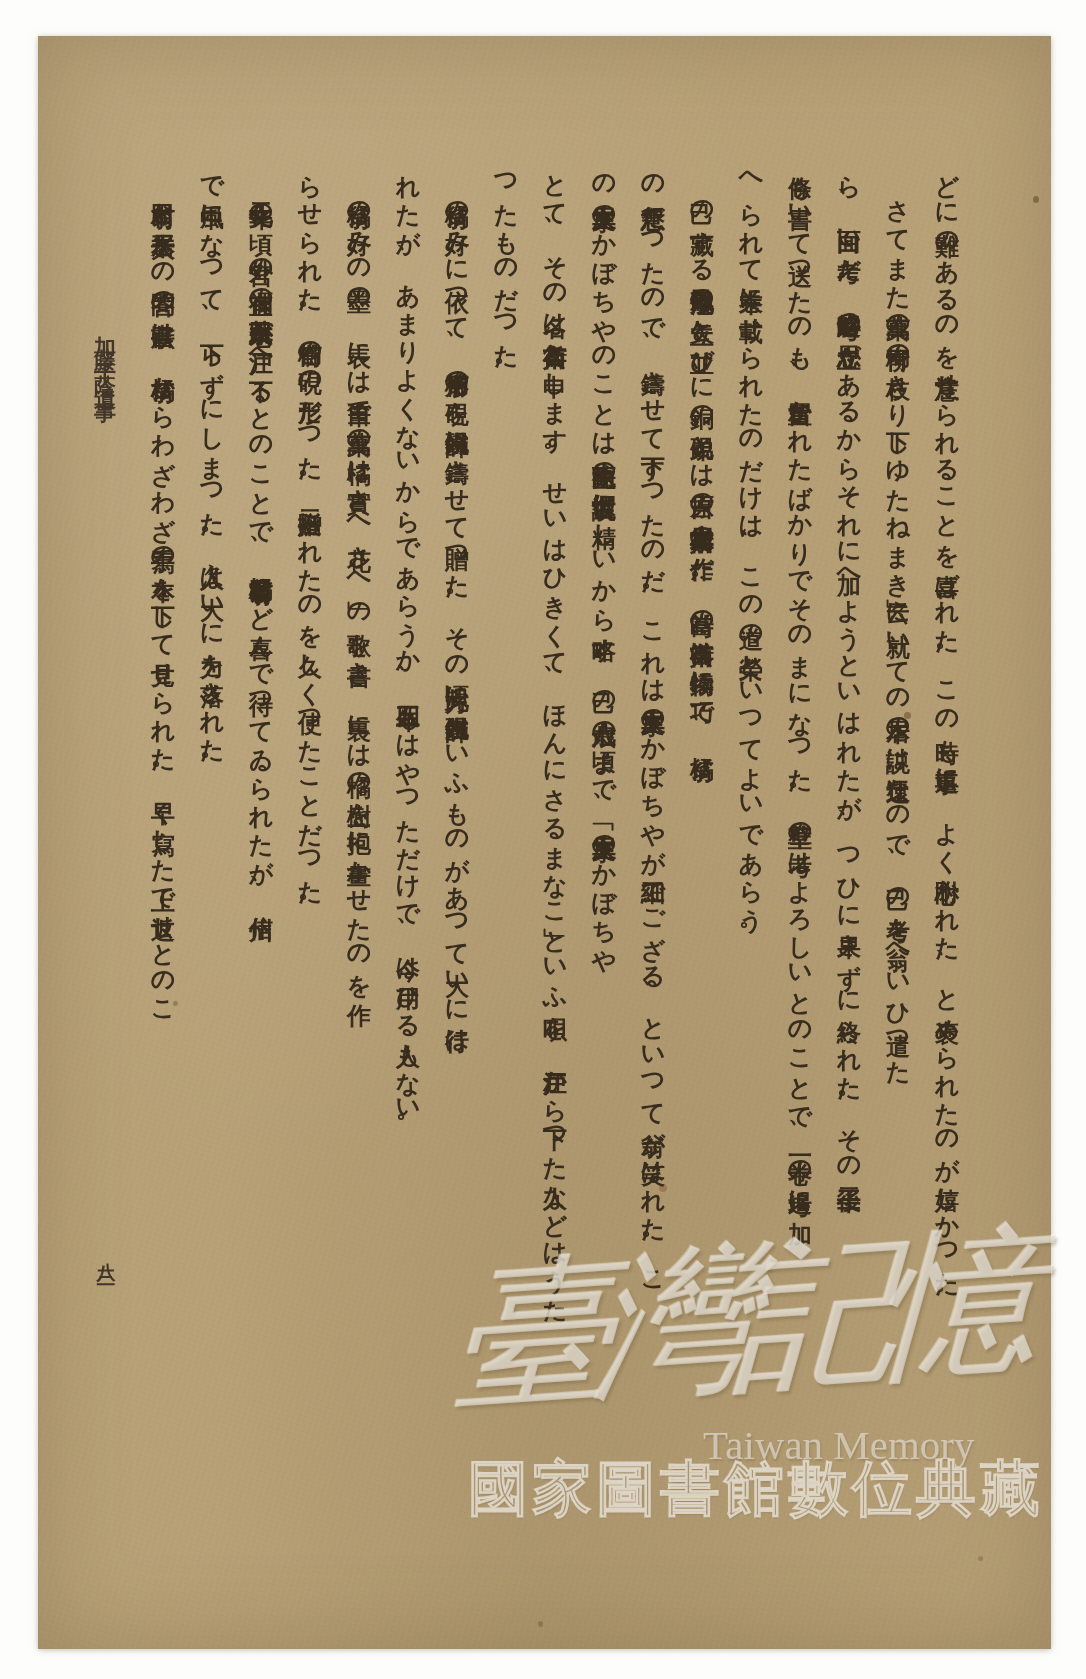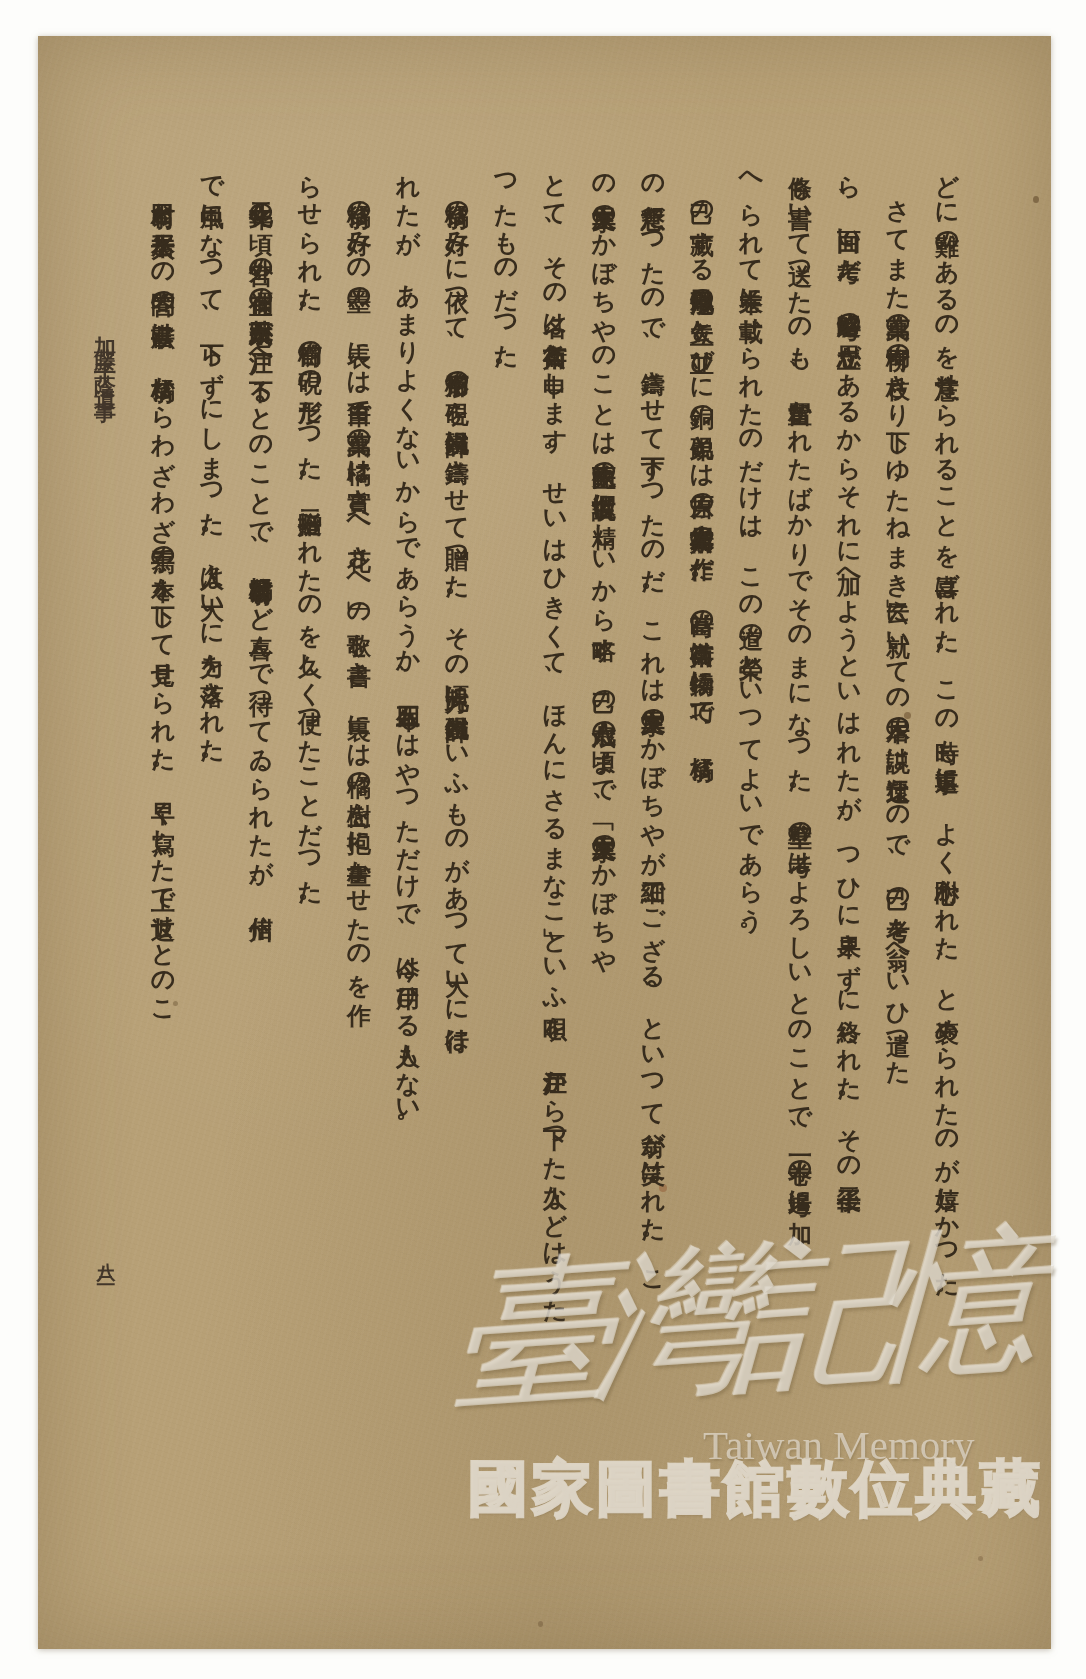--- a/index.html
+++ b/index.html
@@ -50,21 +50,21 @@
   }
   .wm-latin{
     position:absolute;left:703px;top:1424px;
     font-size:41px;line-height:42px;
     color:rgba(224,218,206,0.72);
     text-shadow:1px 2px 2px rgba(96,78,48,0.25);
     pointer-events:none;white-space:nowrap;text-align:center;
   }
   .wm-outline{
     position:absolute;left:468px;top:1458px;
-    font-size:60px;line-height:62px;letter-spacing:4px;font-weight:700;
+    font-size:60px;line-height:62px;letter-spacing:4px;font-weight:400;
     color:rgba(214,208,196,0.20);
     -webkit-text-stroke:2.5px rgba(230,225,214,0.82);
     text-shadow:1px 2px 2px rgba(96,78,48,0.22);
     pointer-events:none;white-space:nowrap;
   }
   .speck{position:absolute;border-radius:50%;}
 </style>
 </head>
 <body>
 

